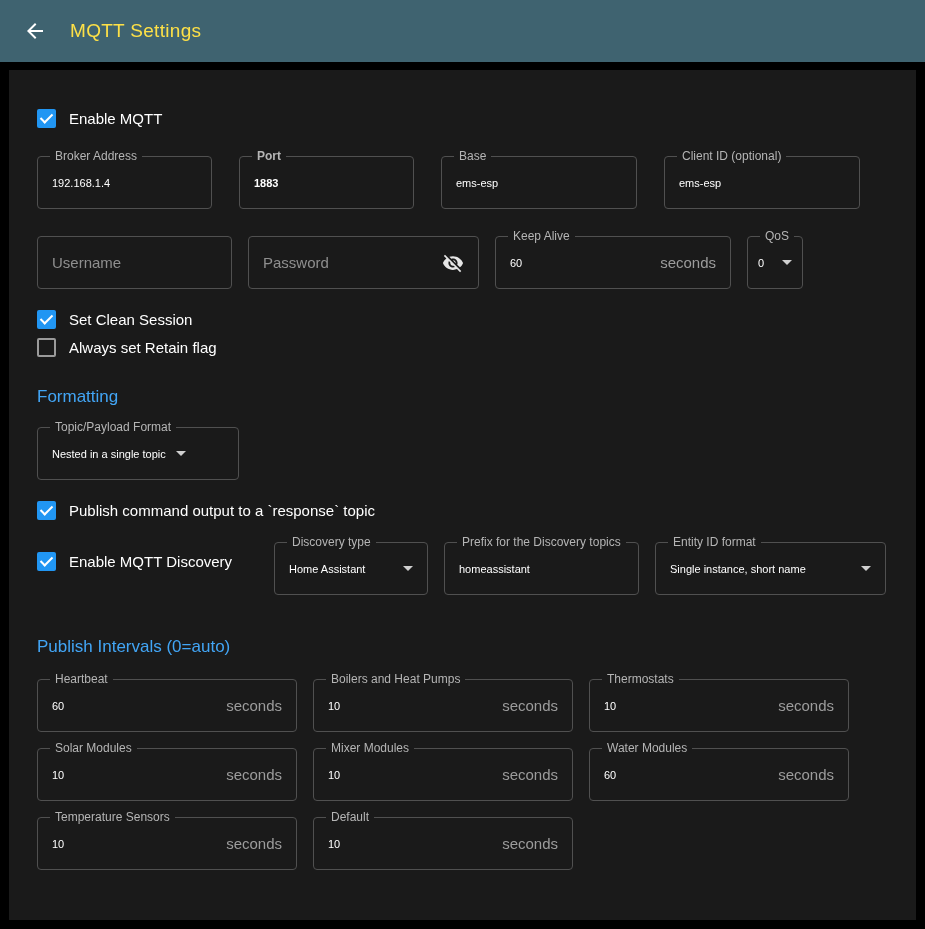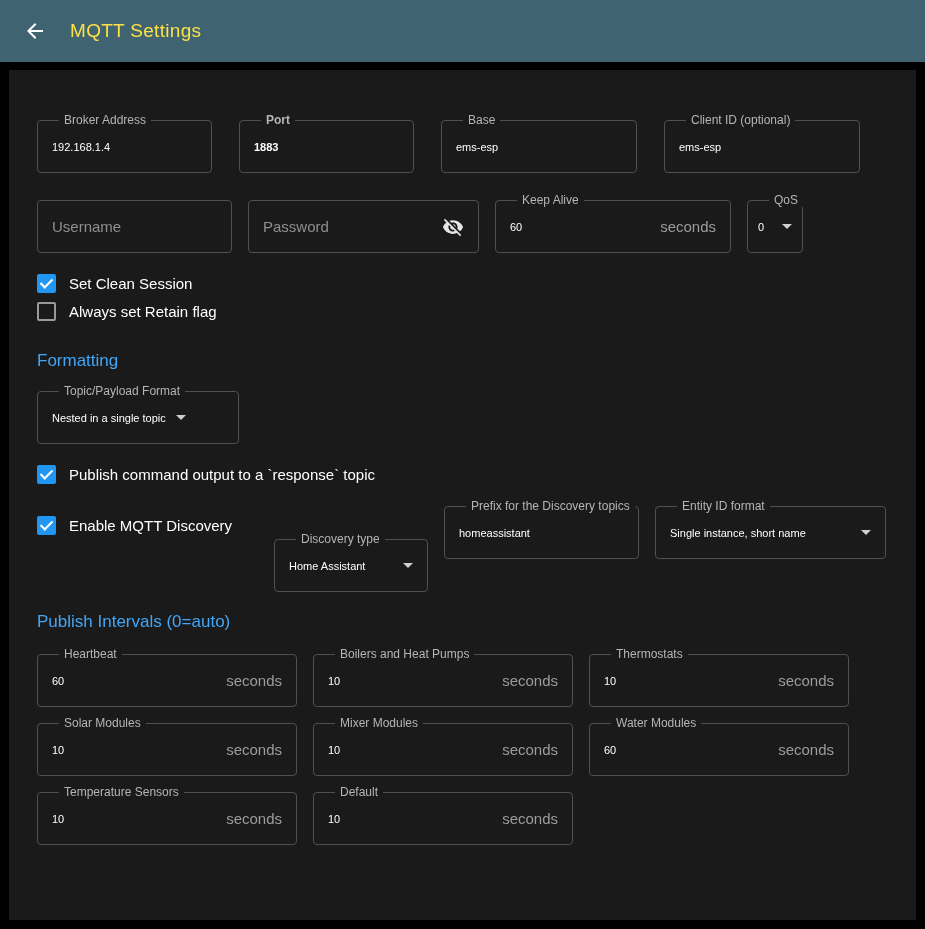--- a/index.html
+++ b/index.html
@@ -51,21 +51,21 @@
   .field {
     position:relative;
     border:1px solid #505050;
     border-radius:4px;
     height:53px;
     display:flex; align-items:center;
     padding:0 14px;
     background:#1a1a1a;
   }
   .flabel {
-    position:absolute; top:-8px; left:21px;
+    position:absolute; top:-8px; left:12px;
     background:#1a1a1a; padding:0 5px;
     font-size:12px; color:#b5b5b5; white-space:nowrap;
   }
   .value { font-size:11px; color:#fff; white-space:nowrap; }
   .suffix { margin-left:auto; font-size:15px; color:#9c9c9c; }
   .placeholder { font-size:15px; color:#8f8f8f; }
   .caret {
     width:0; height:0; margin-left:auto;
     border-left:5px solid transparent;
     border-right:5px solid transparent;
@@ -90,24 +90,24 @@
   .w-keep    { width:236px; }
   .w-qos     { width:56px; padding:0 10px; }
   .row-clean    { margin-top:18px; }
   .row-retain   { margin-top:4px;text-align:right; }
   .h-formatting { margin-top:28px; }
   .row-topic    { margin-top:18px; }
   .w-topic   { width:202px; }
   .row-response { margin-top:18px; }
   .row-discovery{ margin-top:20px; display:flex; gap:16px; align-items:flex-start; }
   .disc-check   { width:221px; padding-top:15px; flex:none; }
-  .w-disctype{ width:154px;margin-top:33px; }
+  .w-disctype{ width:154px; }
   .w-prefix  { width:195px; }
   .w-entity  { width:231px; }
-  .h-intervals  { margin-top:20px; }
+  .h-intervals  { margin-top:42px; }
   .grid-intervals {
     margin-top:20px;
     display:grid;
     grid-template-columns:260px 260px 260px;
     column-gap:17px; row-gap:26px;gap:16px;
   }
 </style>
 </head>
 <body>
 
@@ -117,20 +117,24 @@
       <svg viewBox="0 0 24 24">
           <path d="M20 11H7.83l5.59-5.59L12 4l-8 8 8 8 1.41-1.41L7.83 13H20v-2z"></path>
         </svg>
     </span>
   </button>
   <h1 class="appbar-title">MQTT Settings</h1>
 </header>
 
 <main class="panel">
 
+  <div class="checkrow row-enable">
+    <span class="cb on"></span>
+    <span>Enable MQTT</span>
+  </div>
 
   <div class="fieldrow row-fields1">
     <div class="field w-broker">
       <span class="flabel">Broker Address</span>
       <span class="value">192.168.1.4</span>
     </div>
     <div class="field w-port">
       <span class="flabel">Port</span>
       <span class="value">1883</span>
     </div>

